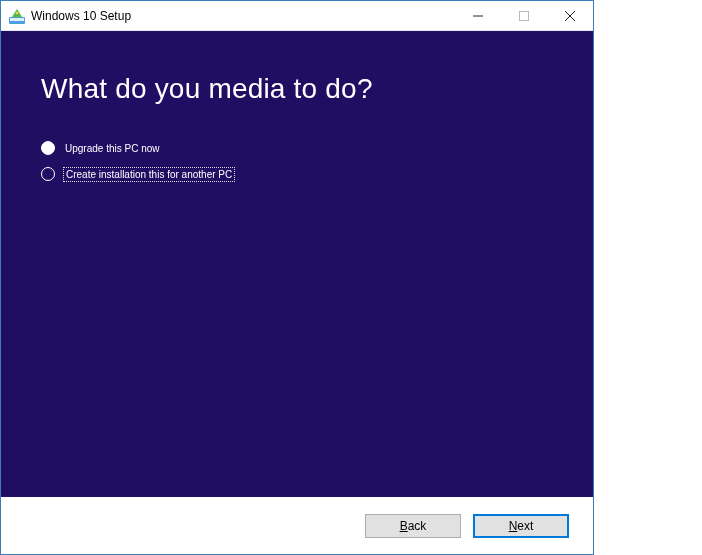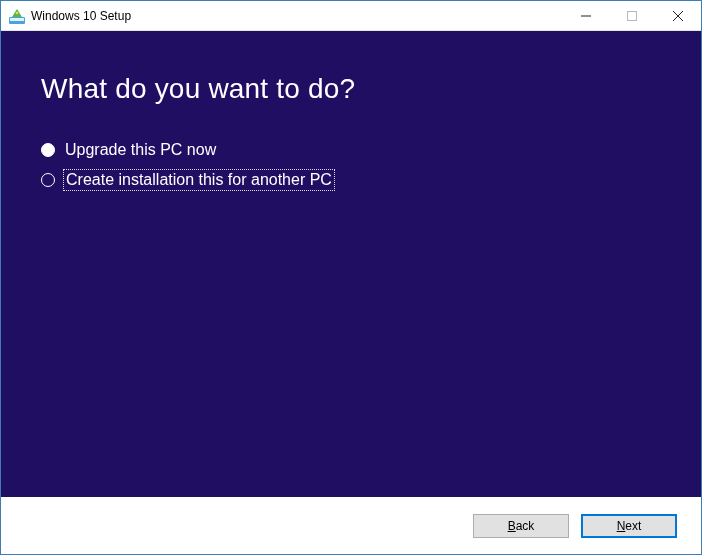--- a/index.html
+++ b/index.html
@@ -1,18 +1,18 @@
 <!DOCTYPE html>
 <html><head>
   <meta charset="utf-8">
   <style>
     * { box-sizing: border-box; margin: 0; padding: 0; }
     html, body { width: 702px; height: 555px; font-family: "Segoe UI", Tahoma, sans-serif; background: #fff; overflow: hidden; }
     .window {
-      width: 702px; height: 555px;
+      width: 594px; height: 555px;
       border: 1px solid #3a7db8;
       display: flex; flex-direction: column;
       background: #737373;
     }
     .titlebar {
       height: 30px;
       background: #fff;
       display: flex; align-items: center;
       padding-left: 8px;
       border-bottom: 1px solid #e5e5e5;
@@ -43,21 +43,21 @@
     }
     .heading {
       font-size: 28px;
       font-weight: 300;
       letter-spacing: 0.2px;
       margin-bottom: 36px;
     }
     .options { display: flex; flex-direction: column; gap: 12px; }
     .radio-row {
       display: flex; align-items: center; gap: 10px;
-      font-size: 16px;
+      font-size: 10px;
       cursor: default;
     }
     .radio {
       width: 14px; height: 14px; border-radius: 50%;
       border: 1.5px solid #fff;
       display: inline-flex; align-items: center; justify-content: center;
       flex: 0 0 auto;
     }
     .radio.filled { background: #fff; }
     .radio .dot-hole {
@@ -121,21 +121,21 @@
       <div class="win-btn">
         <svg width="10" height="10" viewBox="0 0 10 10">
             <line x1="0" y1="0" x2="10" y2="10" stroke="#222" stroke-width="1"></line>
             <line x1="10" y1="0" x2="0" y2="10" stroke="#222" stroke-width="1"></line>
           </svg>
       </div>
     </div>
   </div>
 
   <div class="content">
-    <h1 class="heading">What do you want to do?</h1>
+    <h1 class="heading">What do you media to do?</h1>
 
     <div class="options">
       <label class="radio-row">
         <span class="radio filled"></span>
         <span class="radio-label">Upgrade this PC now</span>
       </label>
       <label class="radio-row">
         <span class="radio">
             <span class="dot-hole"></span>
           </span>

